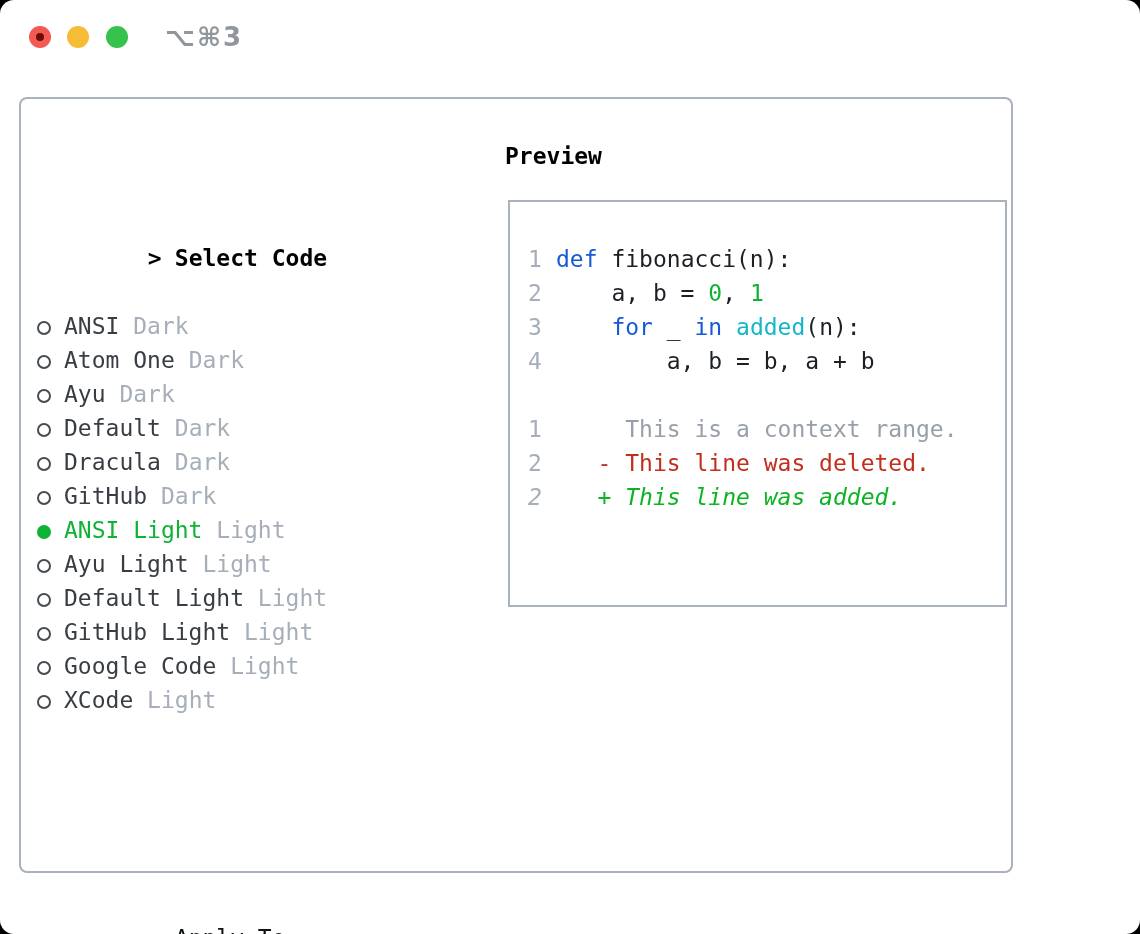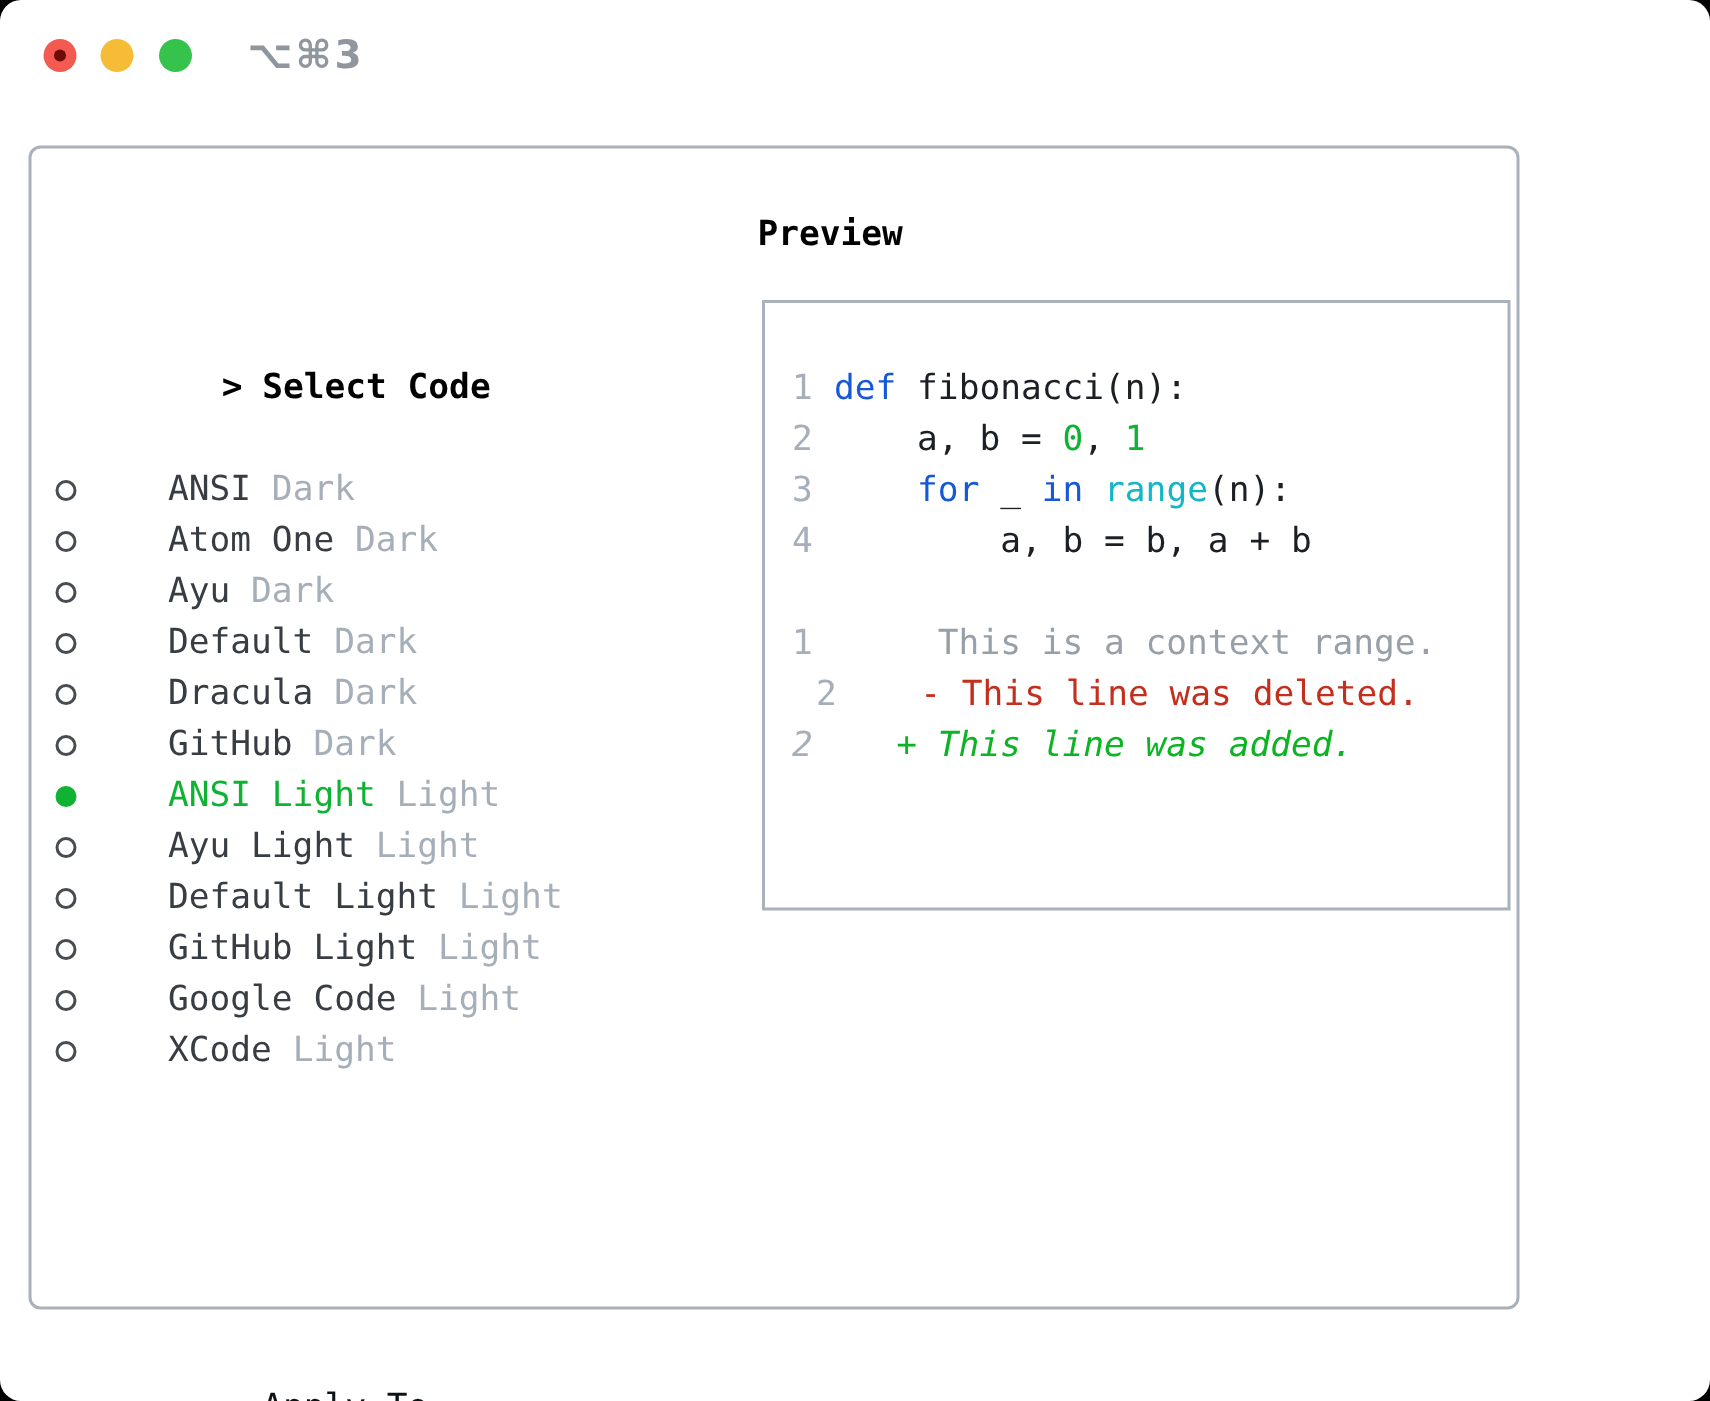--- a/index.html
+++ b/index.html
@@ -28,38 +28,38 @@
   .left-col { position:absolute; left:16px; top:40px; white-space:pre; }
   .row { height:34px; white-space:pre; }
   .row.spacer { height:34px; }
   .marker { display:inline-block; width:27px; vertical-align:baseline; }
   .cursor { font-weight:bold; color:#000; }
   .circle { display:inline-block; width:14px; height:14px; box-sizing:border-box;
             border:2px solid #474c53; border-radius:50%; margin-bottom:-1px; }
   .circle.filled { background:var(--green); border-color:var(--green); }
   .sec-title { font-weight:bold; color:#000; }
   .sec-title2 { color:#101316; }
-  .item-name { color:var(--item-text);margin-left:48px; }
+  .item-name { color:var(--item-text); }
   .row.selected .item-name { color:var(--green); }
   .variant-tag { color:var(--muted); }
 
   
   .preview-label { position:absolute; left:484px; top:40px; height:34px;
                    font-weight:bold; color:#000000; }
   .preview-box { position:absolute; left:487px; top:101px; width:499px; height:407px;
                  box-sizing:border-box; border:2px solid var(--border);
                  padding:40px 16px 0 18px; overflow:hidden; }
   .pline { height:34px; white-space:pre; color:var(--code-text); }
   .ln { display:inline-block; width:28px; color:var(--muted); }
   .tok-kw  { color:var(--kw-blue); }
   .tok-fn  { color:var(--fn-cyan); }
   .tok-num { color:var(--green); }
   .tok-plain { color:var(--code-text); }
   .diff-context { color:var(--ctx-gray); }
-  .diff-deleted { color:var(--del-red);margin-left:16px; }
+  .diff-deleted { color:var(--del-red); }
   .diff-added   { color:var(--add-green);font-style:italic; }
 </style>
 </head>
 <body>
 
 <div class="window" style="--green: #10b234; --kw-blue: #1659d6; --fn-cyan: #13b6c6; --del-red: #c42e1d; --add-green: #0cb424; --muted: #a5aeb9; --muted-dark: #8f969d; --ctx-gray: #979fa8; --item-text: #383d44; --code-text: #1c2025; --border: #a9b1ba; --tl-red: #f25a52; --tl-red-dot: #6f0b08; --tl-yellow: #f6bc35; --tl-green: #35c24d;">
 
   <div class="titlebar">
     <div class="tl tl-close">
       <div class="dot"></div>
@@ -84,21 +84,21 @@
       
       
       
     </div>
 
     <div class="preview-label">Preview</div>
 
     <div class="preview-box" id="preview-box">
         <div class="pline"><span class="ln">1</span><span class="tok-kw">def</span><span class="tok-plain"> fibonacci(n):</span></div>
         <div class="pline"><span class="ln">2</span><span class="tok-plain">    a, b = </span><span class="tok-num">0</span><span class="tok-plain">, </span><span class="tok-num">1</span></div>
-        <div class="pline"><span class="ln">3</span><span class="tok-plain">    </span><span class="tok-kw">for</span><span class="tok-plain"> _ </span><span class="tok-kw">in</span><span class="tok-plain"> </span><span class="tok-fn">range</span><span class="tok-plain">(n):</span></div>
+        <div class="pline"><span class="ln">3</span><span class="tok-plain">    </span><span class="tok-kw">for</span><span class="tok-plain"> _ </span><span class="tok-kw">in</span><span class="tok-plain"> </span><span class="tok-fn">added</span><span class="tok-plain">(n):</span></div>
         <div class="pline"><span class="ln">4</span><span class="tok-plain">        a, b = b, a + b</span></div>
         <div class="pline"></div>
         <div class="pline diff-context"><span class="ln">1</span><span>     This is a context range.</span></div>
         <div class="pline diff-deleted"><span class="ln">2</span><span>   - This line was deleted.</span></div>
         <div class="pline diff-added"><span class="ln">2</span><span>   + This line was added.</span></div>
       </div>
 
   </div>
 </div>
 

